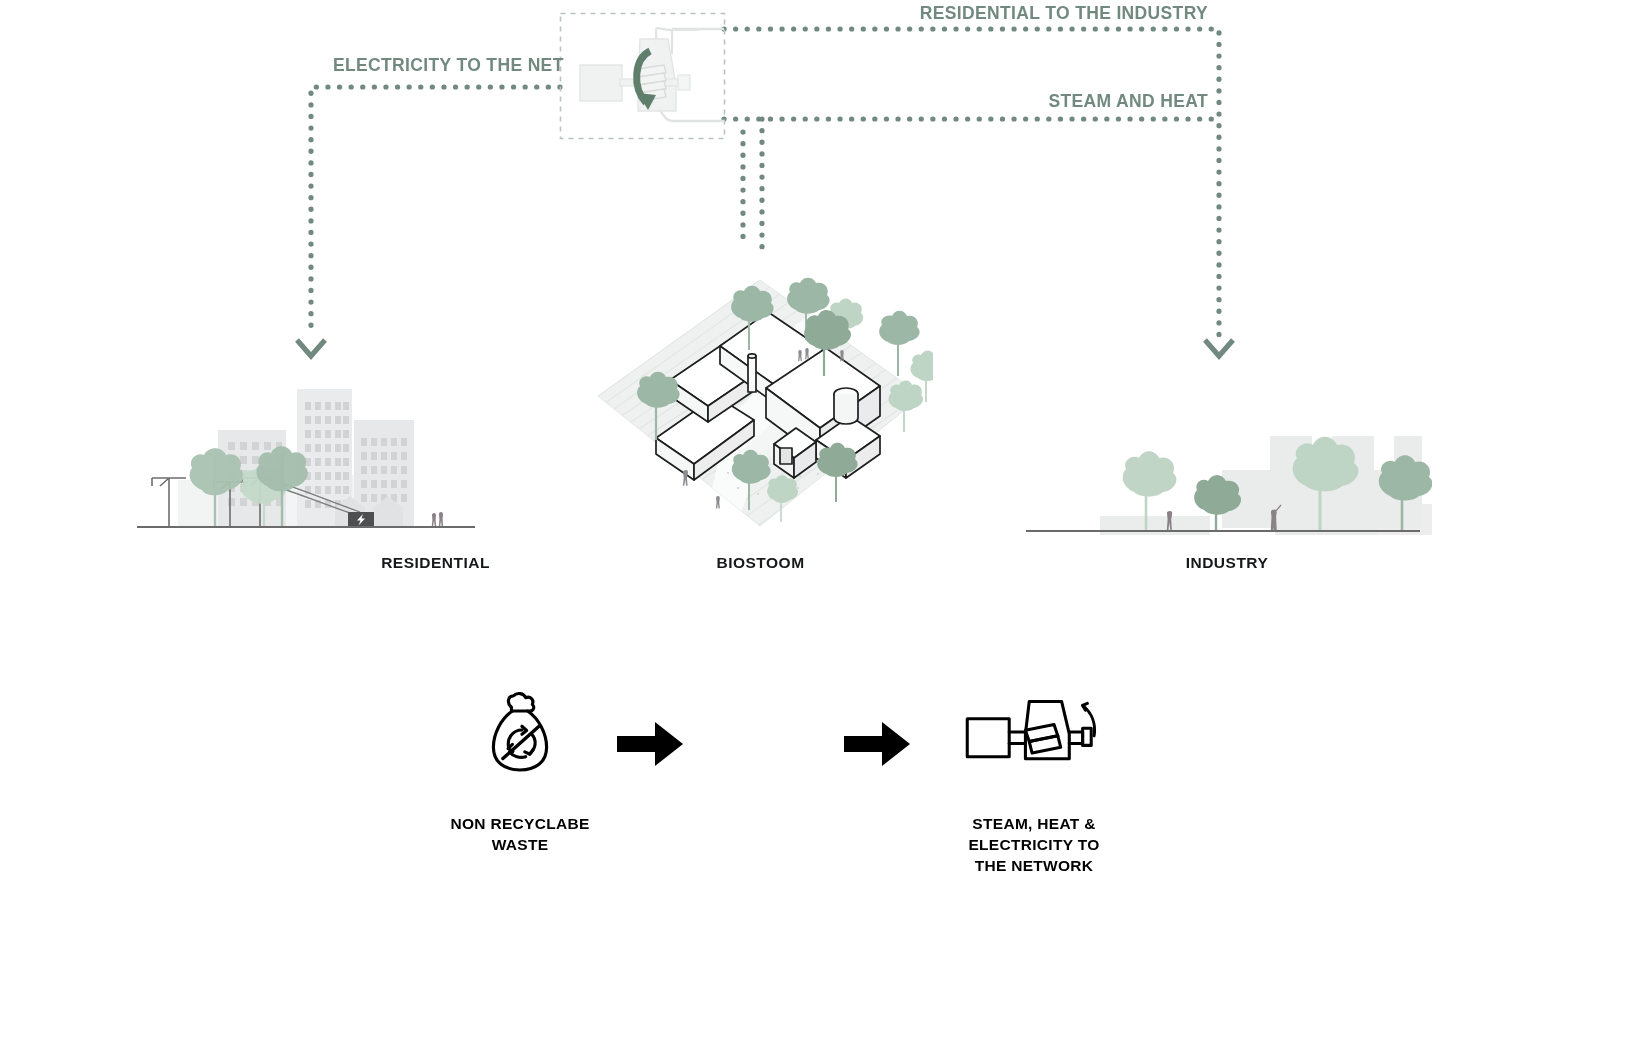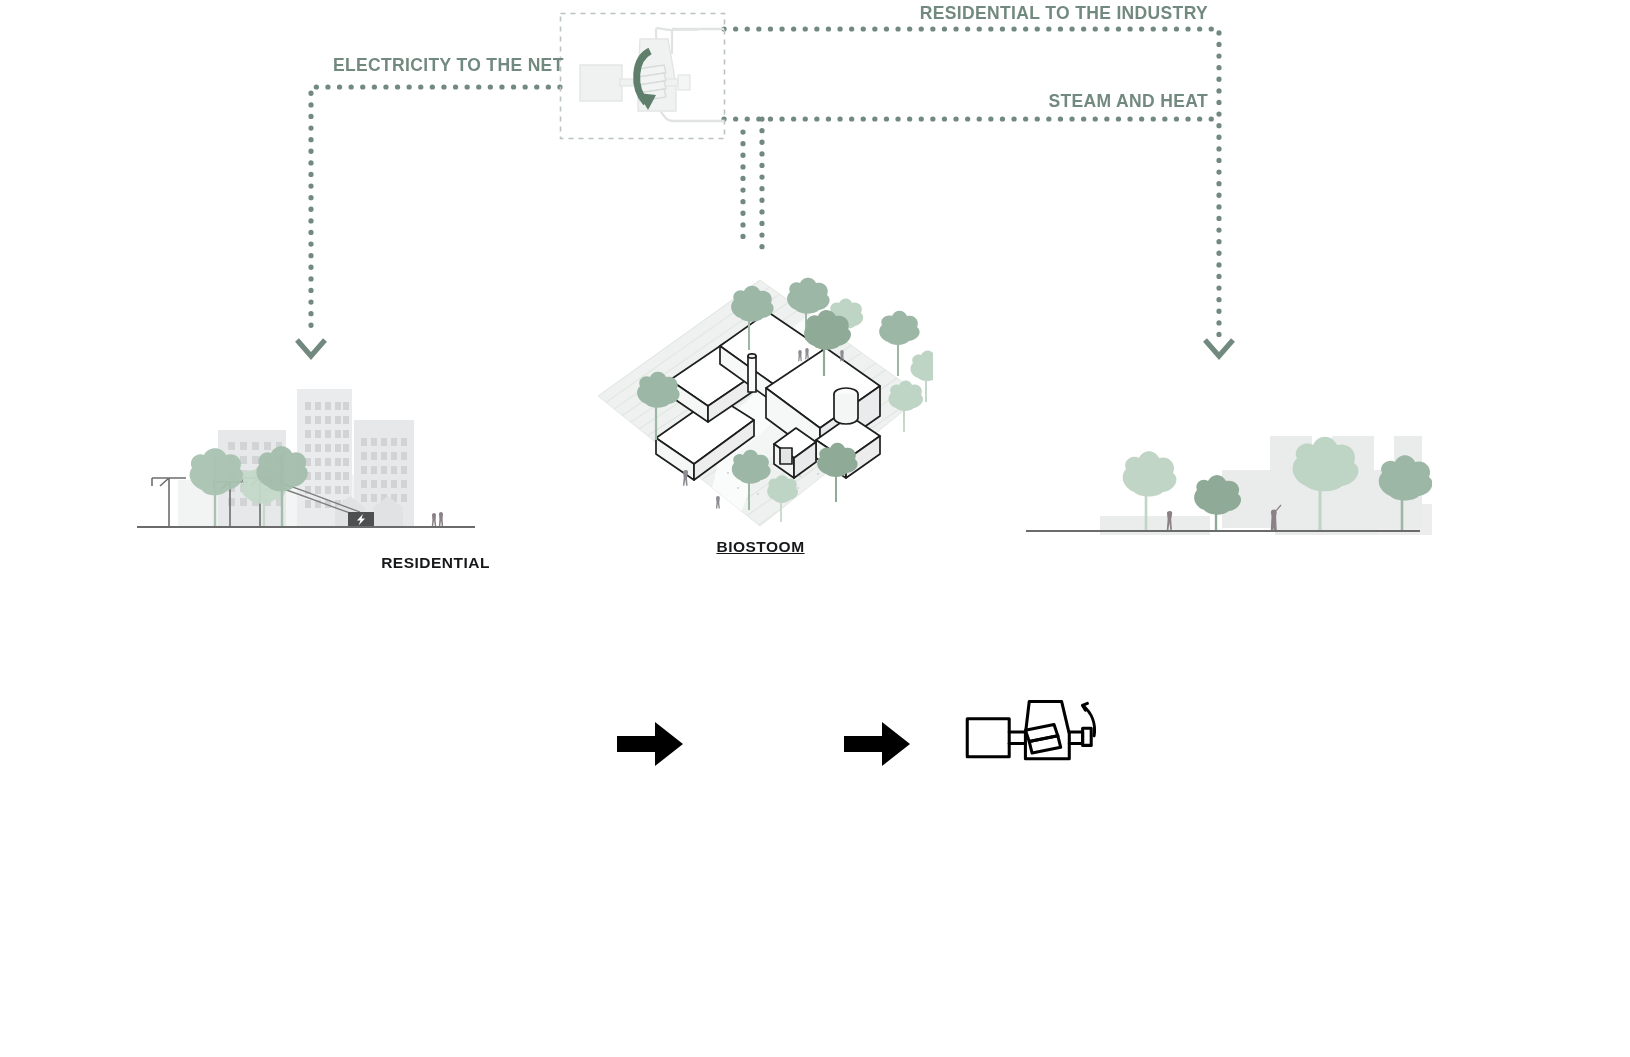--- a/index.html
+++ b/index.html
@@ -66,21 +66,21 @@
     letter-spacing: 0.5px;
     color: #17181a;
     font-family: "Liberation Sans", sans-serif;
   }
 
   #scene-residential { left: 130px;  top: 360px; width: 360px; height: 175px; }
   #scene-biostoom    { left: 588px;  top: 268px; width: 345px; height: 268px; }
   #scene-industry    { left: 1022px; top: 400px; width: 410px; height: 135px; }
 
   #caption-residential { left: 130px;  top: 554px; width: 360px; text-align: right; }
-  #caption-biostoom    { left: 588px;  top: 538px; width: 345px; text-decoration: underline; }
+  #caption-biostoom    { left: 588px;  top: 554px; width: 345px; }
   #caption-industry    { left: 1022px; top: 554px; width: 410px; }
 
   
   #process-row {
     position: absolute;
     left: 430px;
     top: 686px;
     width: 700px;
     height: 190px;
   }
@@ -593,23 +593,50 @@
 
       <g fill="#8a8187">
         <path d="M 148,111 c1.6,0 2.4,1.2 2.2,2.6 l-1,5.6 .7,10.8 h-1.6 l-.9,-7.6 -1,7.6 h-1.6 l.8,-10.8 -.6,-5.6 c-.2,-1.4 .6,-2.6 3,-2.6 Z"></path>
         <path d="M 252,110 c1.5,0 2.2,1.1 2.1,2.4 l-.6,4.2 .6,13.4 h-1.5 l-.8,-9.4 -.9,9.4 h-1.5 l.7,-13.4 -.5,-4.2 c-.1,-1.3 .7,-2.4 2.4,-2.4 Z
                  M 253,112 L 259,105" stroke="#8a8187" stroke-width="1.2" fill="#8a8187"></path>
       </g>
 
       <line x1="4" y1="131" x2="398" y2="131" stroke="#6b6b6b" stroke-width="2.1"></line>
     </svg>
   </div>
+  <div class="scene-caption" id="caption-industry">INDUSTRY</div>
 
   <div id="process-row">
 
+    <div class="process-step" id="step-waste">
+      <div class="process-icon">
+        <svg viewBox="0 0 80 90" width="76" height="86" xmlns="http://www.w3.org/2000/svg">
+          <g fill="none" stroke="#000000" stroke-width="3.3" stroke-linejoin="round" stroke-linecap="round">
+
+            <path d="M 31,20 C 26,16 27,8 33,8 C 37,4 44,5 46,10 C 51,8 55,12 53,17
+                     C 56,20 54,24 50,24 L 31,24 Z"></path>
+
+            <path d="M 32,24 C 20,32 12,48 12,62 C 12,78 24,86 40,86 C 56,86 68,78 68,62
+                     C 68,48 60,32 48,24"></path>
+
+            <path d="M 28,62 C 26,52 33,44 42,44"></path>
+            <path d="M 52,48 C 58,54 57,64 50,69"></path>
+            <path d="M 46,72 C 40,74 33,72 29,67"></path>
+
+            <path d="M 42,40 L 47,44.5 L 42,48.5"></path>
+            <path d="M 54,64 L 50.5,69.5 L 45,67"></path>
+            <path d="M 32,59 L 27.5,63.5 L 32.5,66.5"></path>
+
+            <path d="M 22,74 L 60,40" stroke-width="3.6"></path>
+          </g>
+        </svg>
+      </div>
+      <div class="process-label">NON RECYCLABE
+WASTE</div>
+    </div>
 
     <div class="process-arrow" id="arrow-1">
       <svg viewBox="0 0 70 56" width="70" height="56" xmlns="http://www.w3.org/2000/svg">
         <path d="M 2,20 L 40,20 L 40,6 L 68,28 L 40,50 L 40,36 L 2,36 Z" fill="#000000"></path>
       </svg>
     </div>
 
 
     <div class="process-arrow" id="arrow-2">
       <svg viewBox="0 0 70 56" width="70" height="56" xmlns="http://www.w3.org/2000/svg">
@@ -633,17 +660,20 @@
             <rect x="126" y="38" width="9" height="18"></rect>
 
             <path d="M 66,40 L 96,34 L 100,46 L 70,52 Z"></path>
             <path d="M 70,52 L 100,46 L 103,58 L 73,64 Z"></path>
 
             <path d="M 126,14 C 136,22 140,34 138,46"></path>
             <path d="M 131,12 L 126,14 L 129,19"></path>
           </g>
         </svg>
       </div>
+      <div class="process-label">STEAM, HEAT &amp;
+ELECTRICITY TO
+THE NETWORK</div>
     </div>
 
   </div>
 
 </div>
 
 </body></html>

